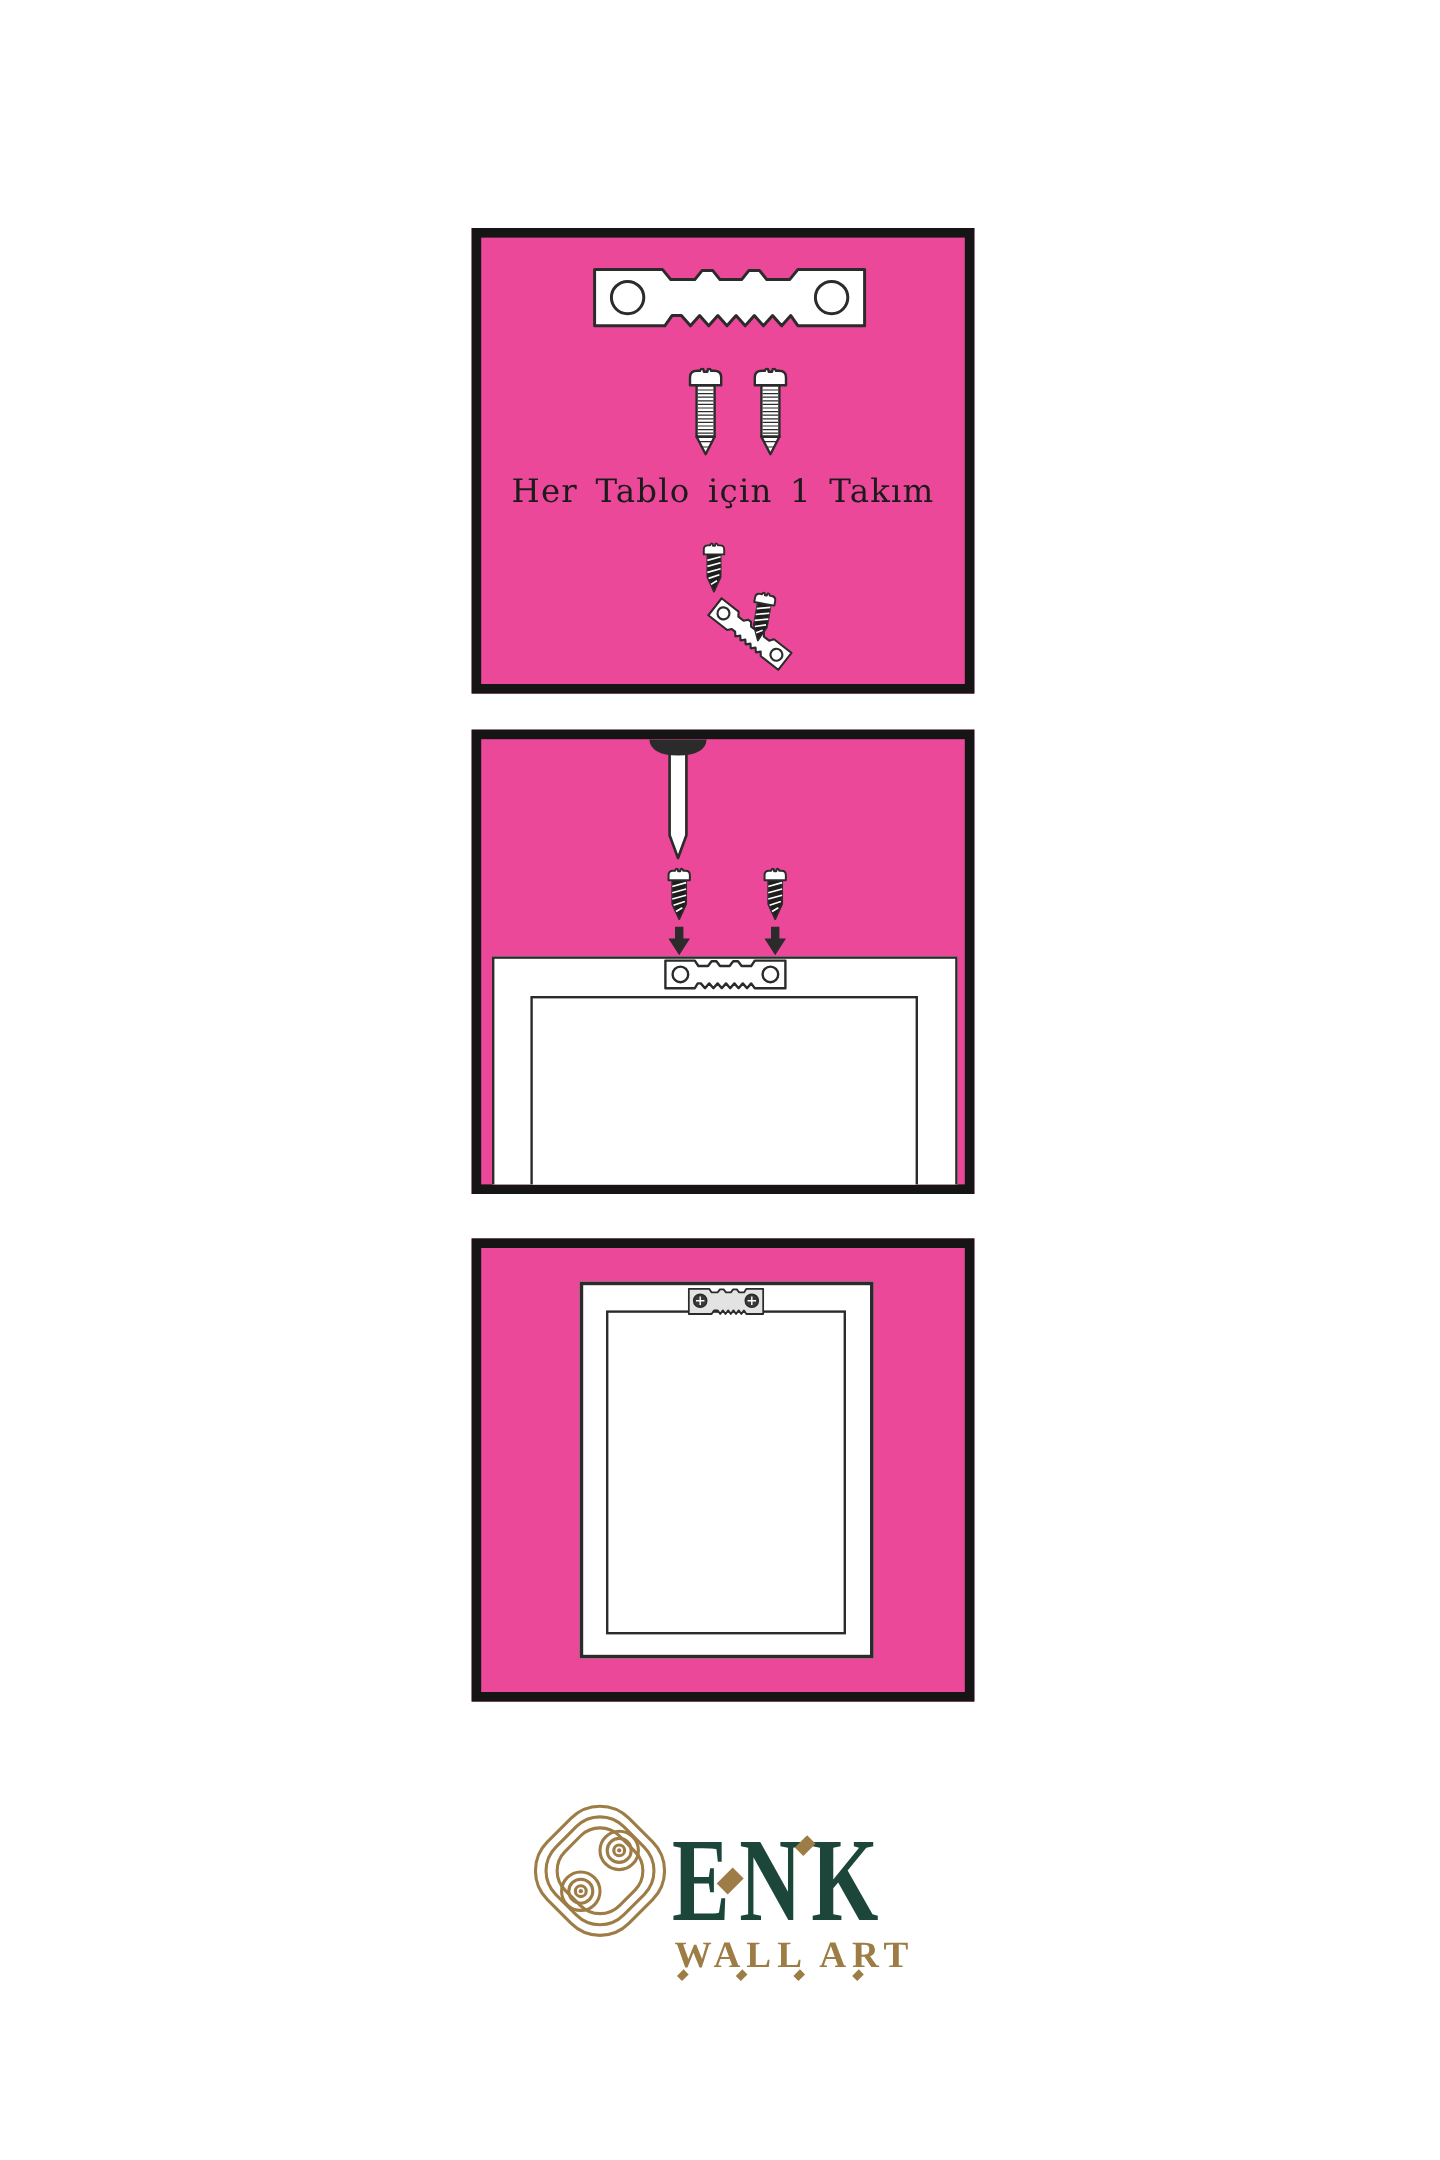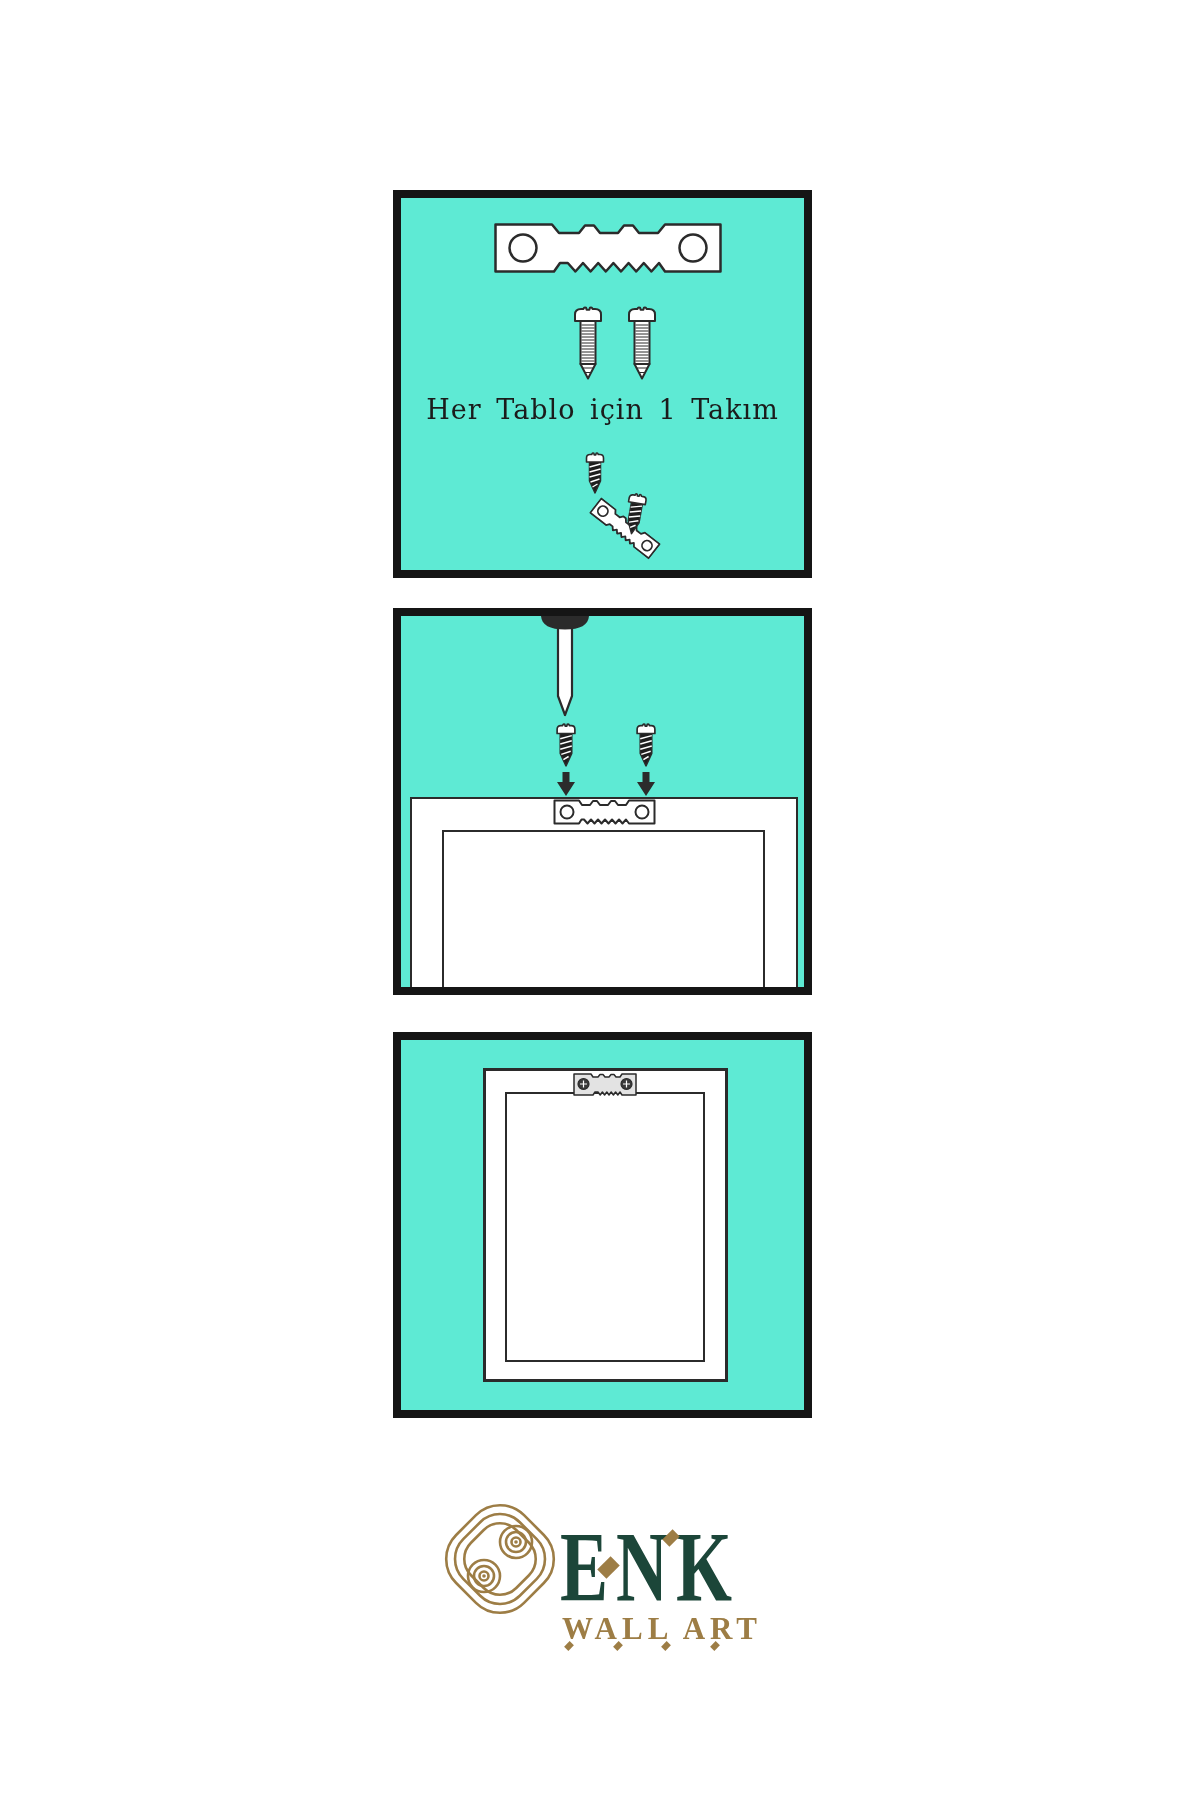--- a/index.html
+++ b/index.html
@@ -10,21 +10,21 @@
     --logo-green:#1c4639;
   }
   *{margin:0;padding:0;box-sizing:border-box;}
   html,body{background:#ffffff;}
   body{
     width:1200px;height:1800px;position:relative;
     font-family:"DejaVu Serif", serif;
   }
   .abs{position:absolute;}
   .panel{
-    position:absolute;left:393px;width:419px;background:#5eead4;
+    position:absolute;left:393px;width:419px;background:#ec4899;
     border:8px solid var(--panel-border);
   }
   #panel-kit{top:190px;height:388px;}
   #panel-mount{top:608px;height:387px;overflow:hidden;}
   #panel-hang{top:1032px;height:386px;overflow:hidden;}
 
   .kit-caption{
     position:absolute;top:196px;left:0;width:100%;text-align:center;
     font-size:27px;letter-spacing:1px;word-spacing:5px;color:#1b1b1b;
     font-family:"DejaVu Serif", serif;

